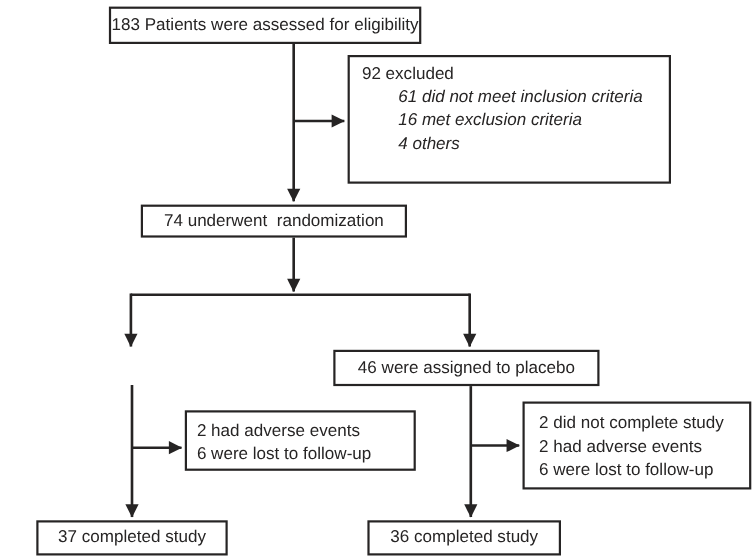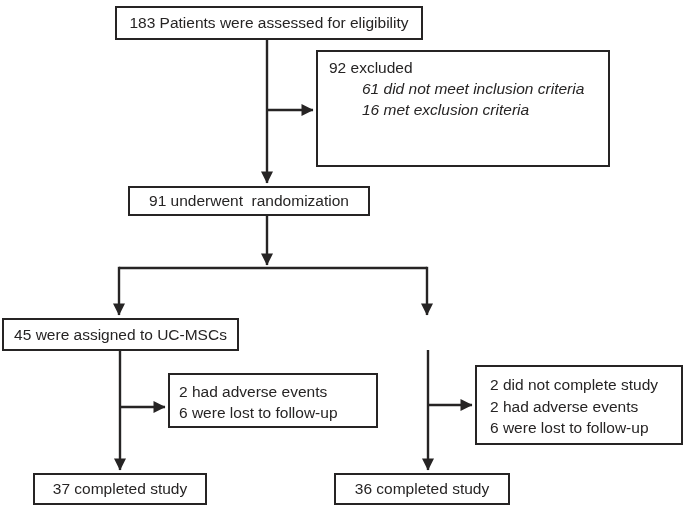--- a/index.html
+++ b/index.html
@@ -77,38 +77,39 @@
     <line x1="267" y1="215" x2="267" y2="265" stroke="#262424" stroke-width="2.4" marker-end="url(#arrow)"></line>
     <line x1="119" y1="268" x2="427" y2="268" stroke="#262424" stroke-width="2.4"></line>
     <line x1="119" y1="266.8" x2="119" y2="315" stroke="#262424" stroke-width="2.4" marker-end="url(#arrow)"></line>
     <line x1="427" y1="266.8" x2="427" y2="315" stroke="#262424" stroke-width="2.4" marker-end="url(#arrow)"></line>
     <line x1="120" y1="350" x2="120" y2="470" stroke="#262424" stroke-width="2.4" marker-end="url(#arrow)"></line>
     <line x1="120" y1="407" x2="165" y2="407" stroke="#262424" stroke-width="2.4" marker-end="url(#arrow)"></line>
     <line x1="428" y1="350" x2="428" y2="470" stroke="#262424" stroke-width="2.4" marker-end="url(#arrow)"></line>
     <line x1="428" y1="405" x2="472" y2="405" stroke="#262424" stroke-width="2.4" marker-end="url(#arrow)"></line>
   </svg>
 
-  <div class="box center" style="left:99px; top:6px; width:308px; height:34px;margin-left:16px;">
+  <div class="box center" style="left:99px; top:6px; width:284px; height:34px;">
     <span class="lbl">183 Patients were assessed for eligibility</span>
   </div>
 
   <div class="box multiline" style="left:316px; top:50px; width:294px; height:117px;">
     <div class="line">92 excluded</div>
     <div class="line indent">61 did not meet inclusion criteria</div>
     <div class="line indent">16 met exclusion criteria</div>
+    <div class="line indent">4 others</div>
   </div>
 
   <div class="box center" style="left:128px; top:186px; width:242px; height:30px;">
-    <span class="lbl">91 underwent  randomization</span>
+    <span class="lbl">74 underwent  randomization</span>
   </div>
 
-  <div class="box center" style="left:2px; top:318px; width:237px; height:33px;">
-    <span class="lbl">45 were assigned to UC-MSCs</span>
+
+  <div class="box center" style="left:303px; top:318px; width:242px; height:33px;">
+    <span class="lbl">46 were assigned to placebo</span>
   </div>
-
 
   <div class="box multiline dropout-left" style="left:168px; top:373px; width:210px; height:55px;">
     <div class="line">2 had adverse events</div>
     <div class="line">6 were lost to follow-up</div>
   </div>
 
   <div class="box multiline dropout-right" style="left:475px; top:365px; width:208px; height:80px;padding-left:13px;">
     <div class="line">2 did not complete study</div>
     <div class="line">2 had adverse events</div>
     <div class="line">6 were lost to follow-up</div>

